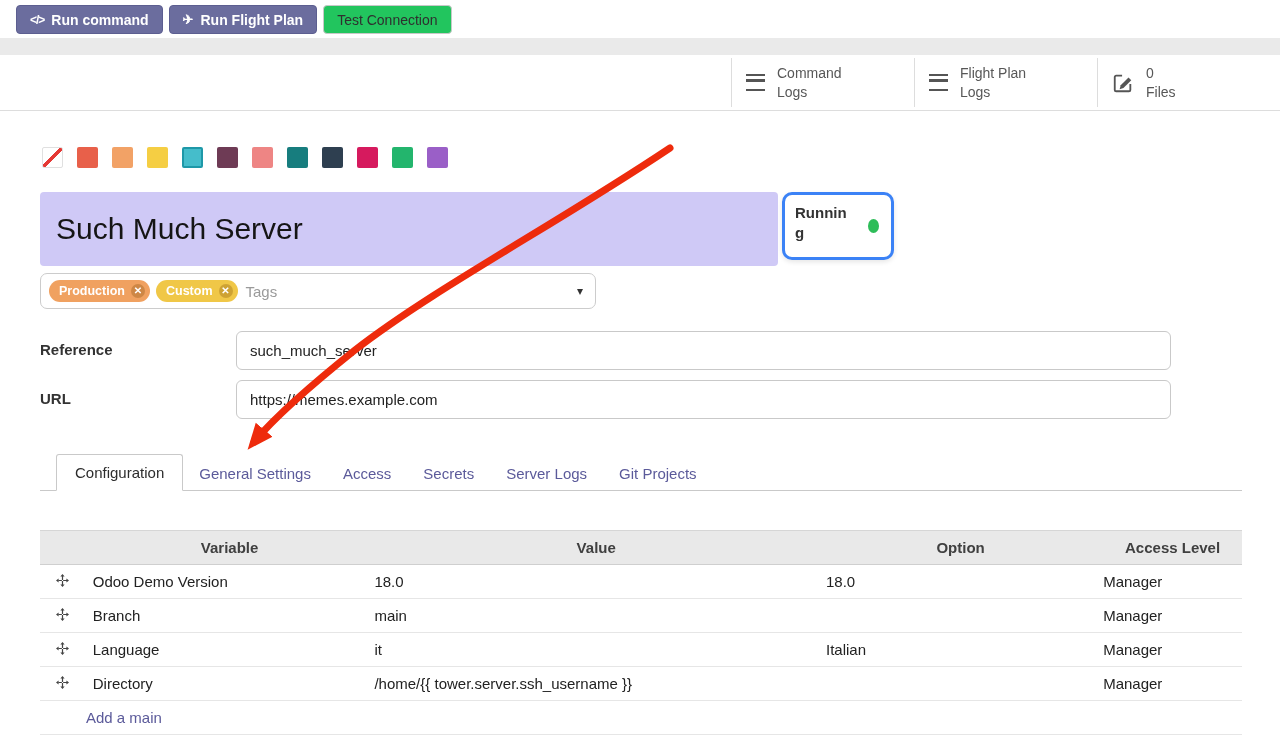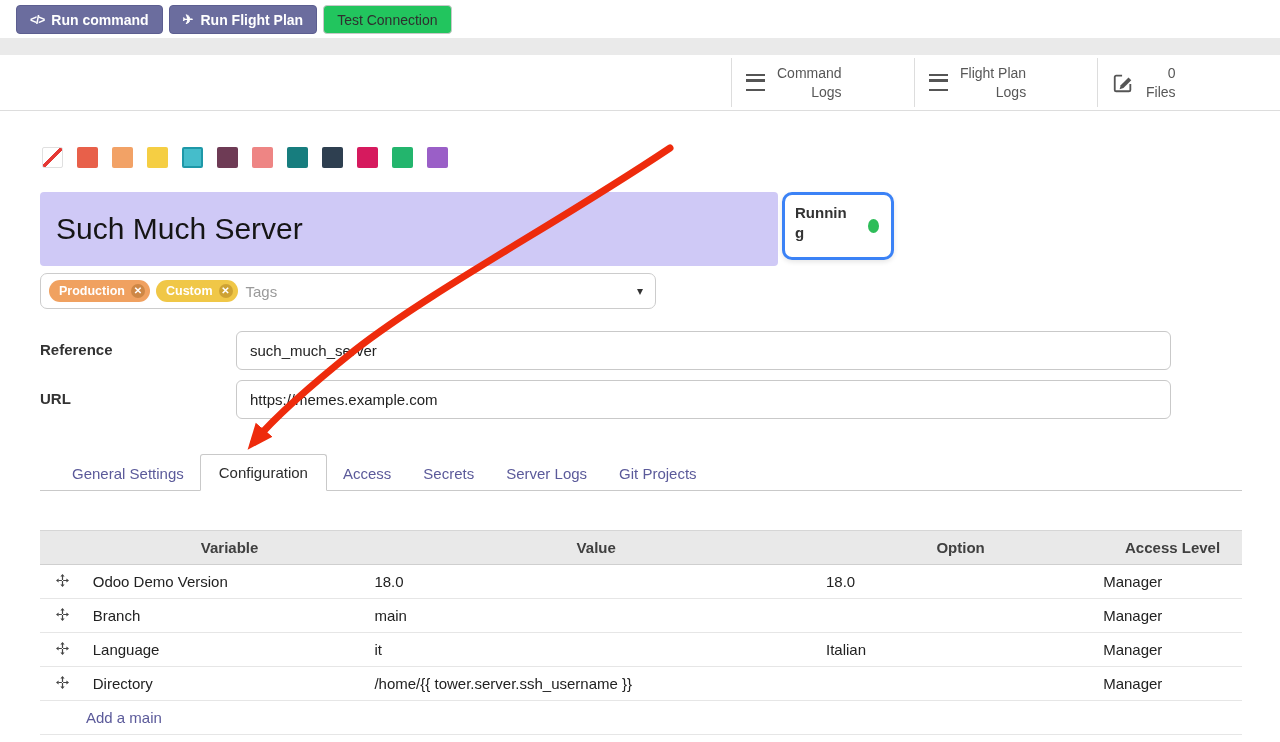--- a/index.html
+++ b/index.html
@@ -15,21 +15,21 @@
   .btn .btn-ic{font-size:12px;font-weight:700;letter-spacing:-1px;}
   .btn .btn-plane{font-size:13px;}
 
   .gray-strip{position:absolute;top:38px;left:0;width:1280px;height:17px;background:#eaeaea;}
 
   
   .subheader{position:absolute;top:55px;left:0;width:1280px;height:55px;background:#fff;
              border-bottom:1px solid #ddd;}
   .stats{position:absolute;right:0;top:3px;display:flex;height:49px;}
   .stat{display:flex;align-items:center;gap:12px;width:168px;padding-left:14px;
-        border-left:1px solid #ddd;cursor:pointer;text-align:right;}
+        border-left:1px solid #ddd;cursor:pointer;}
   .icon-menu{width:19px;height:13px;border-top:2.5px solid #555;border-bottom:2.5px solid #555;
              position:relative;flex:0 0 auto;}
   .icon-menu::after{content:"";position:absolute;left:0;right:0;top:3px;height:2.5px;background:#555;}
   .stat-text{font-size:14px;color:#575757;line-height:1.3;}
   .stat-text span{display:block;}
   .icon-edit{flex:0 0 auto;display:block;}
 
   
   .swatches{position:absolute;top:147px;left:42px;display:flex;gap:14px;}
   .swatch{width:21px;height:21px;border-radius:2px;cursor:pointer;box-sizing:border-box;}
@@ -44,21 +44,21 @@
                display:flex;align-items:center;padding:0 16px;font-size:30px;color:#151515;}
   .status-card{margin-left:4px;width:86px;height:46px;background:#fff;border:3px solid #3b82f6;
                border-radius:10px;box-shadow:0 2px 5px rgba(0,0,0,.10);position:relative;
                padding:8px 10px;cursor:pointer;}
   .status-label{display:inline-block;width:52px;font-size:15px;font-weight:700;color:#333;
                 word-break:break-all;line-height:1.35;}
   .status-dot{position:absolute;right:12px;top:24px;width:11px;height:14px;
               background:#2ebd59;border-radius:50%;}
 
   
-  .tags-row{position:absolute;top:273px;left:40px;width:616px;height:36px;box-sizing:border-box;
+  .tags-row{position:absolute;top:273px;left:40px;width:556px;height:36px;box-sizing:border-box;
             border:1px solid #ccc;border-radius:7px;display:flex;align-items:center;
             padding:0 12px 0 8px;gap:6px;background:#fff;}
   .tag{height:22px;border-radius:11px;color:#fff;font-weight:700;font-size:12.5px;
        display:flex;align-items:center;gap:6px;padding:0 5px 0 10px;}
   .tag-x{width:14px;height:14px;border-radius:50%;background:rgba(120,70,0,.28);color:#fff;
          font-size:10px;line-height:14px;text-align:center;cursor:pointer;font-weight:700;}
   .tags-placeholder{color:#9a9a9a;font-size:15px;margin-left:2px;}
   .tags-caret{margin-left:auto;color:#333;font-size:12px;cursor:pointer;}
 
   
@@ -185,22 +185,22 @@
   <div class="field reference">
     <div class="field-label">Reference</div>
     <div class="field-input">such_much_server</div>
   </div>
   <div class="field url">
     <div class="field-label">URL</div>
     <div class="field-input">https://memes.example.com</div>
   </div>
 
   <div class="tabs">
+    <div class="tab active">Configuration</div>
     <div class="tab">General Settings</div>
-    <div class="tab active">Configuration</div>
     <div class="tab">Access</div>
     <div class="tab">Secrets</div>
     <div class="tab">Server Logs</div>
     <div class="tab">Git Projects</div>
   </div>
 
   <table class="vars-table">
     <thead>
       <tr>
         <th class="col-handle"></th>

